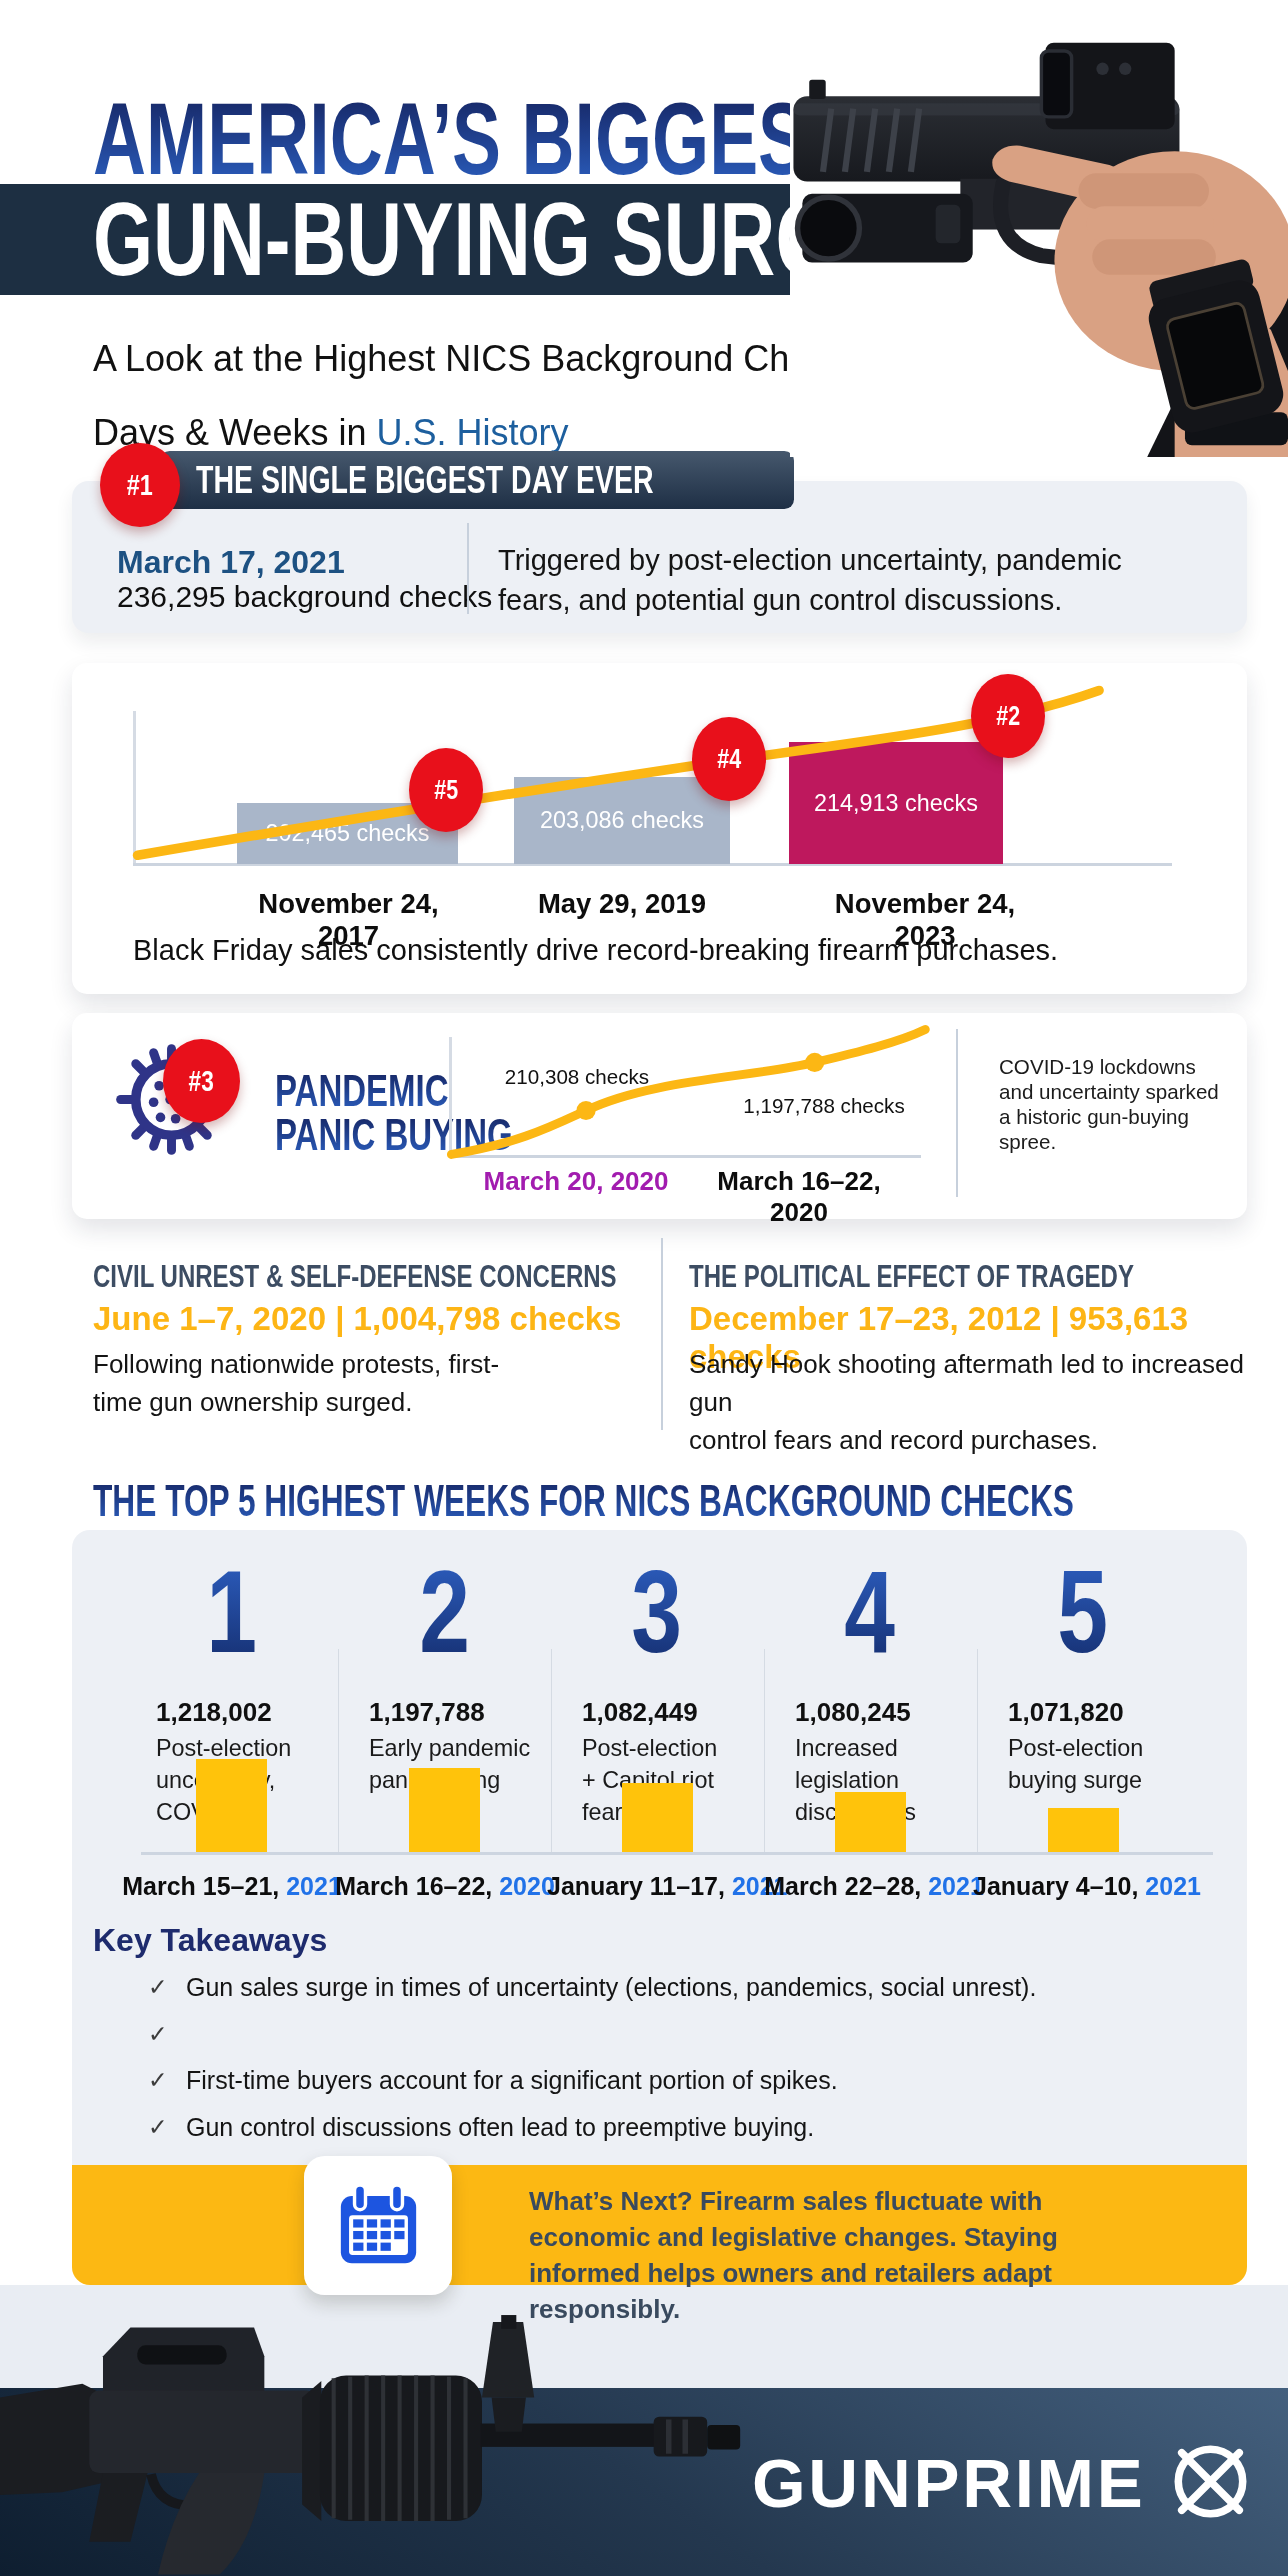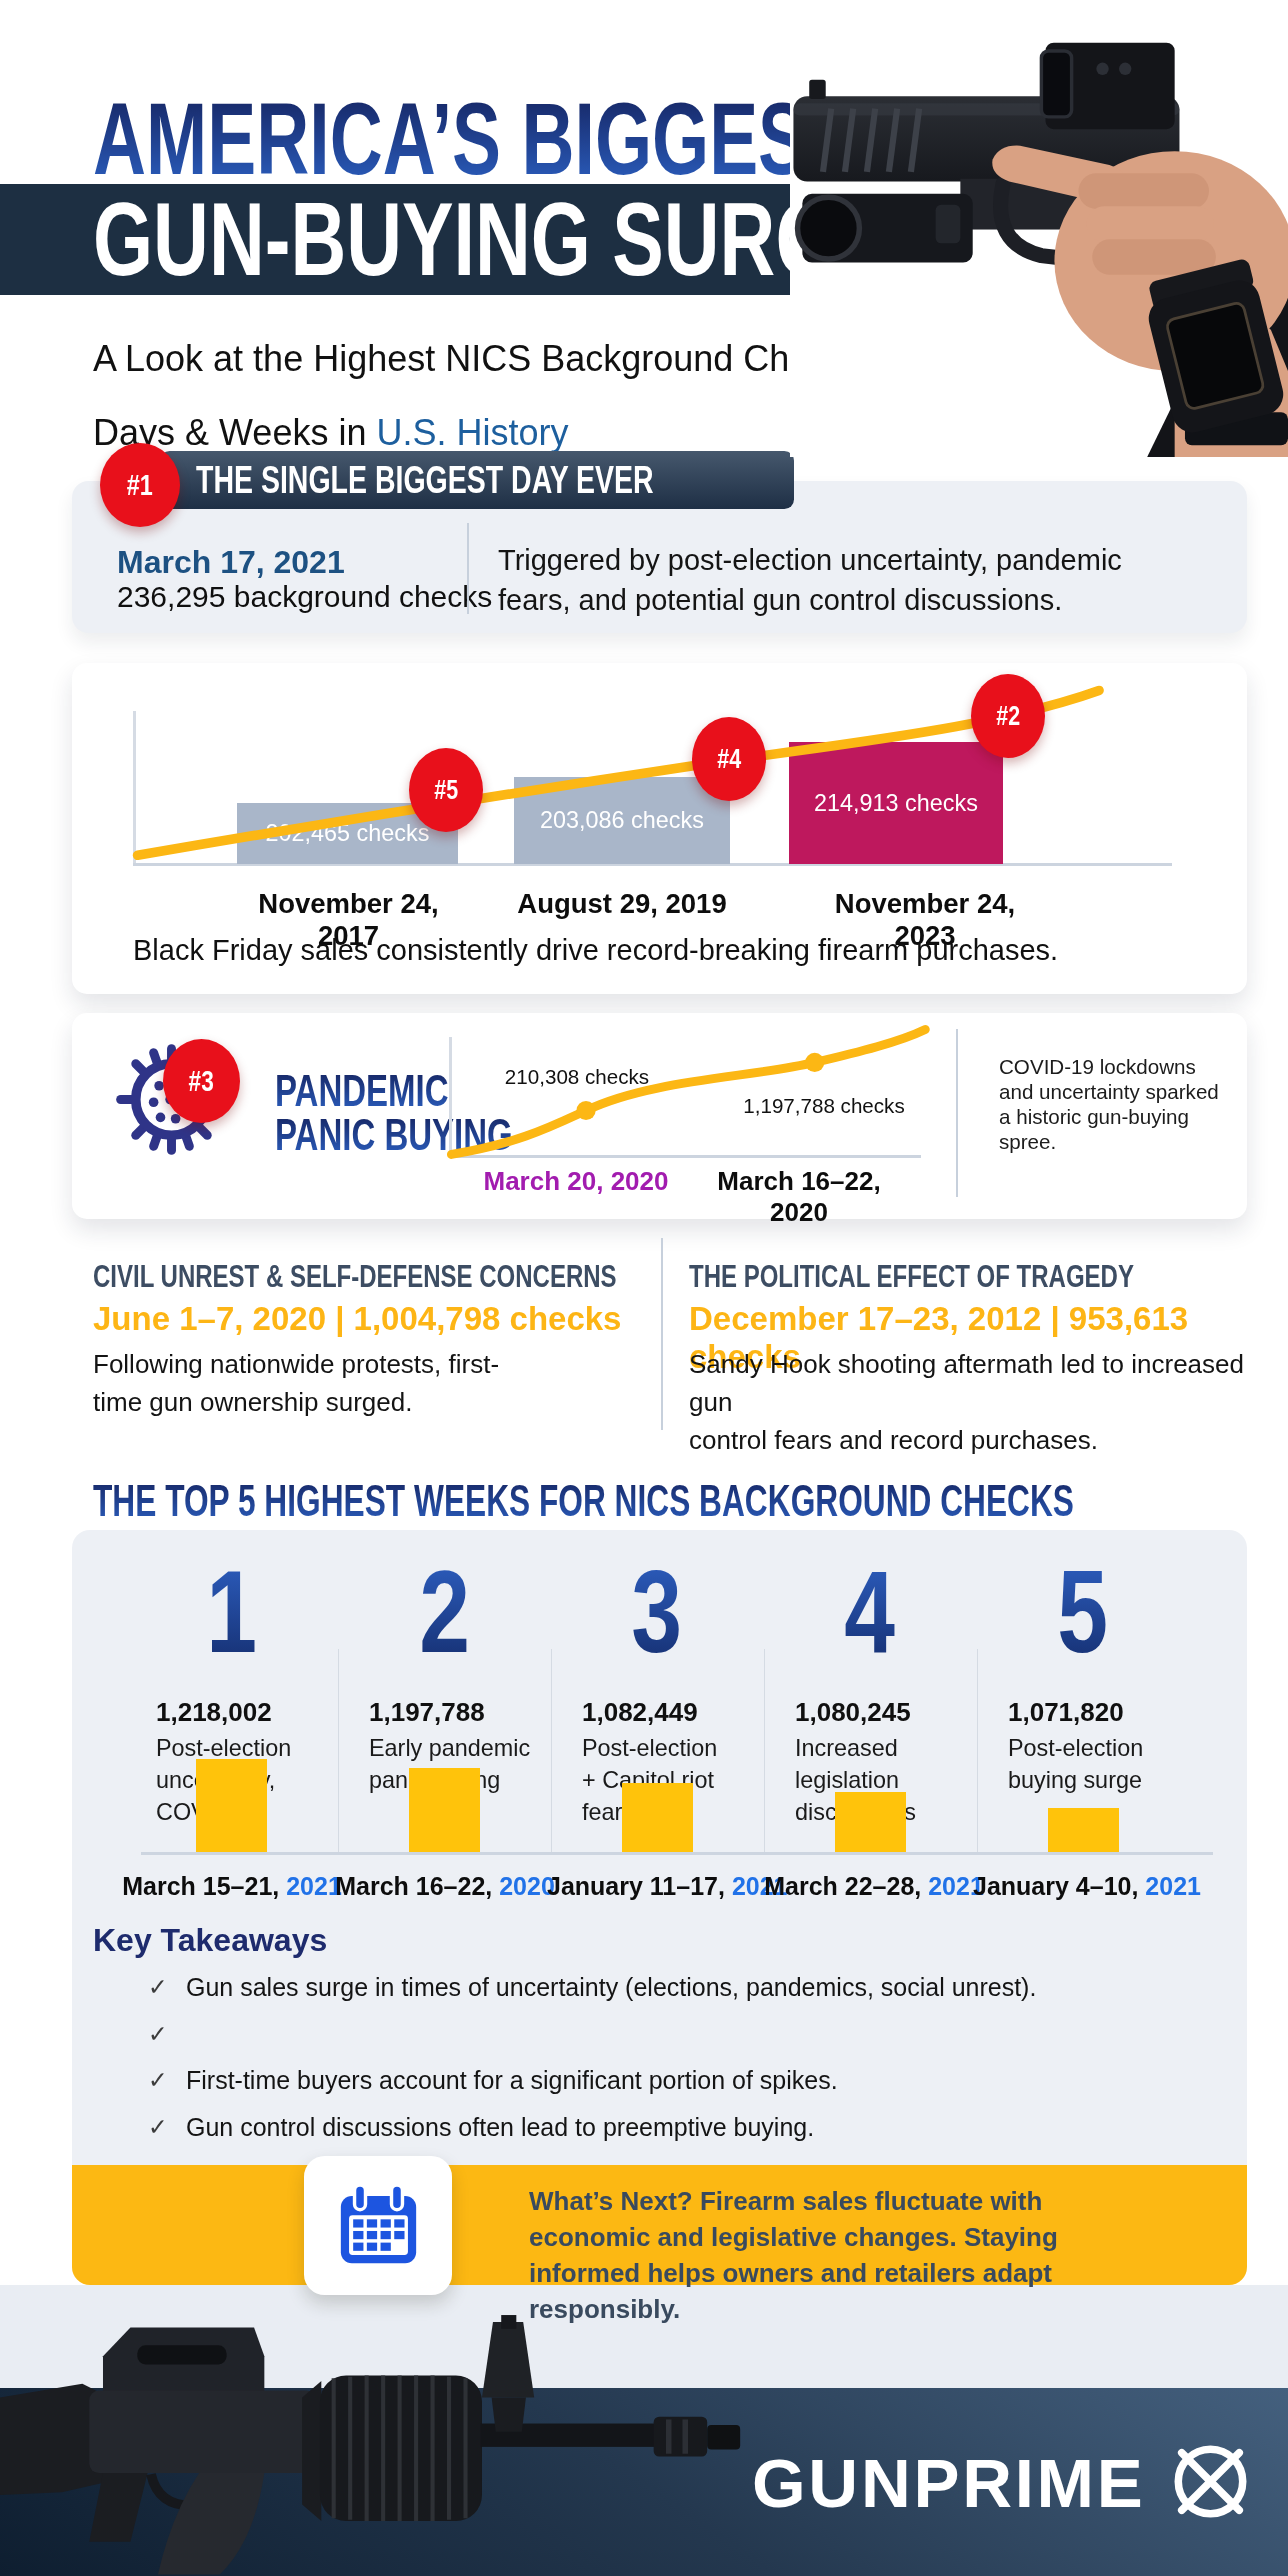--- a/index.html
+++ b/index.html
@@ -146,21 +146,21 @@
     <span class="cond-c">#5</span>
   </div>
   <div class="abs badge" style="left:692px;top:717px;width:74px;height:84px;font-size:27.5px;">
     <span class="cond-c">#4</span>
   </div>
   <div class="abs badge" style="left:971px;top:674px;width:74px;height:84px;font-size:27.5px;">
     <span class="cond-c">#2</span>
   </div>
 
   <div class="abs chart-date" style="left:238px;top:888px;width:221px;">November 24, 2017</div>
-  <div class="abs chart-date" style="left:514px;top:888px;width:216px;">August 29, 2019</div>
+  <div class="abs chart-date" style="left:514px;top:888px;width:216px;">May 29, 2019</div>
   <div class="abs chart-date" style="left:806px;top:888px;width:238px;">November 24, 2023</div>
 
   <div class="abs" style="left:133px;top:934px;font-size:29px;color:#101010;">Black Friday sales consistently drive record-breaking firearm purchases.</div>
 
   <div class="abs card-white" style="left:72px;top:1013px;width:1175px;height:206px;"></div>
 
   <svg class="abs" style="left:111px;top:1039px;z-index:3;" width="121" height="121" viewBox="0 0 176 176">
     <g stroke="#2f3488" stroke-width="13" stroke-linecap="round">
       <line x1="88" y1="14" x2="88" y2="36"></line>
         <line x1="88" y1="140" x2="88" y2="162"></line>

